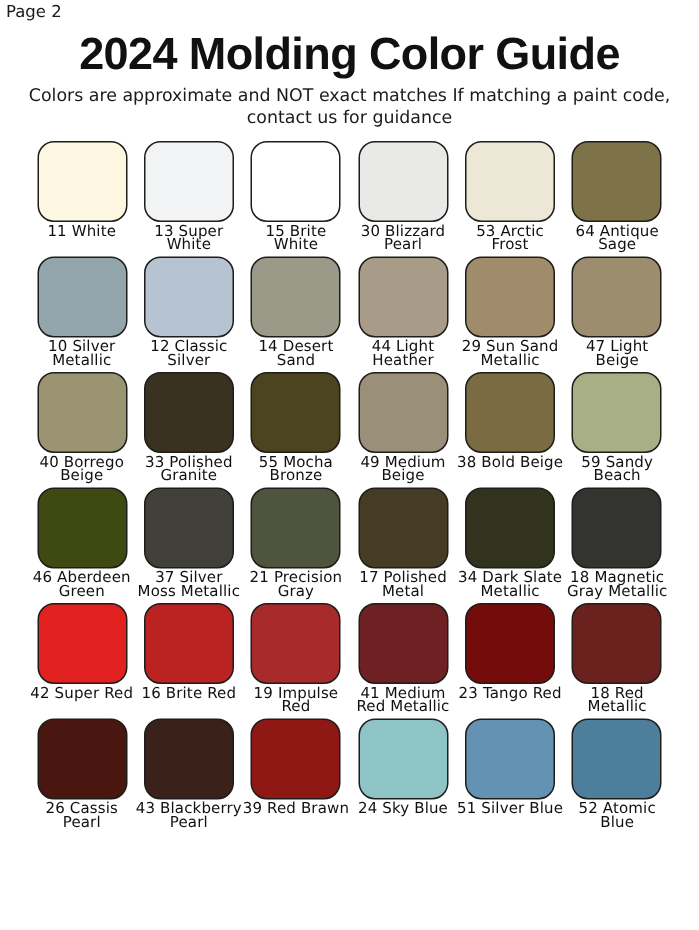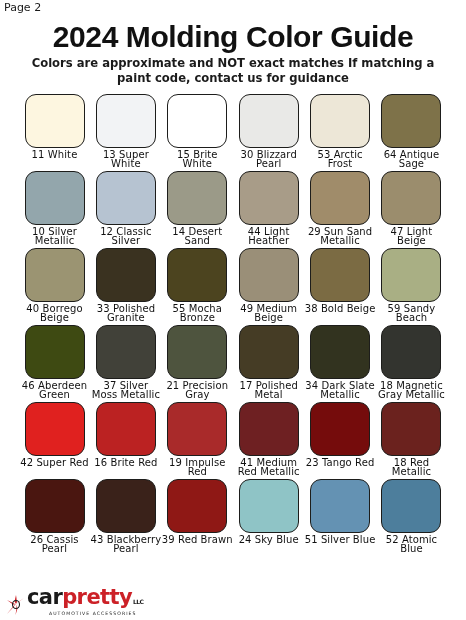--- a/index.html
+++ b/index.html
@@ -42,21 +42,21 @@
     font-weight: bold;
     letter-spacing: -0.4px;
     margin: 6px 0 2px 0;
     font-family: Liberation Sans, sans-serif;
     color: #111111;
   }
   .subtitle {
     text-align: center;
     font-size: 11.6px;
     line-height: 15px;
-    font-weight: bold;
+    font-weight: normal;
     color: #1b1b1b;
     padding: 0 18px;
     font-family: "DejaVu Sans", sans-serif;
   }
   .grid {
     margin-top: 8px;
     padding: 0 22px;
   }
   .row {
     display: flex;
@@ -295,34 +295,14 @@
             <div class="cell-label">51 Silver Blue</div>
           </div>
           <div class="cell">
             <div class="swatch" style="background: rgb(77, 126, 156);"></div>
             <div class="cell-label">52 Atomic Blue</div>
           </div>
         </div>
       </div>
   </div>
 
-  <div class="logo">
-    <div class="logo-mark">
-      <svg viewBox="0 0 40 44" width="20" height="22" aria-hidden="true">
-        <path d="M20 2 L22 16 L20 20 L17 15 Z" fill="#CC2127"></path>
-        <path d="M2 40 L15 24 L19 21 L14 27 Z" fill="#CC2127"></path>
-        <path d="M36 8 L24 17 L20 20 L26 15 Z" fill="#CC2127"></path>
-        <path d="M2 12 L16 19 L20 21 L14 21 Z" fill="#CC2127"></path>
-        <path d="M19 42 L21 28 L20 21 L23 29 Z" fill="#CC2127"></path>
-        <ellipse cx="20" cy="21" rx="7" ry="8" fill="none" stroke="#1a1a1a" stroke-width="2.2"></ellipse>
-      </svg>
-    </div>
-    <div class="logo-text-wrap">
-      <div class="logo-word">
-        <span class="logo-car">car</span>
-          <span class="logo-pretty">pretty</span>
-          <span class="logo-llc">LLC</span>
-      </div>
-      <div class="logo-tag">AUTOMOTIVE ACCESSORIES</div>
-    </div>
-  </div>
 
 </div>
 
 </body></html>

